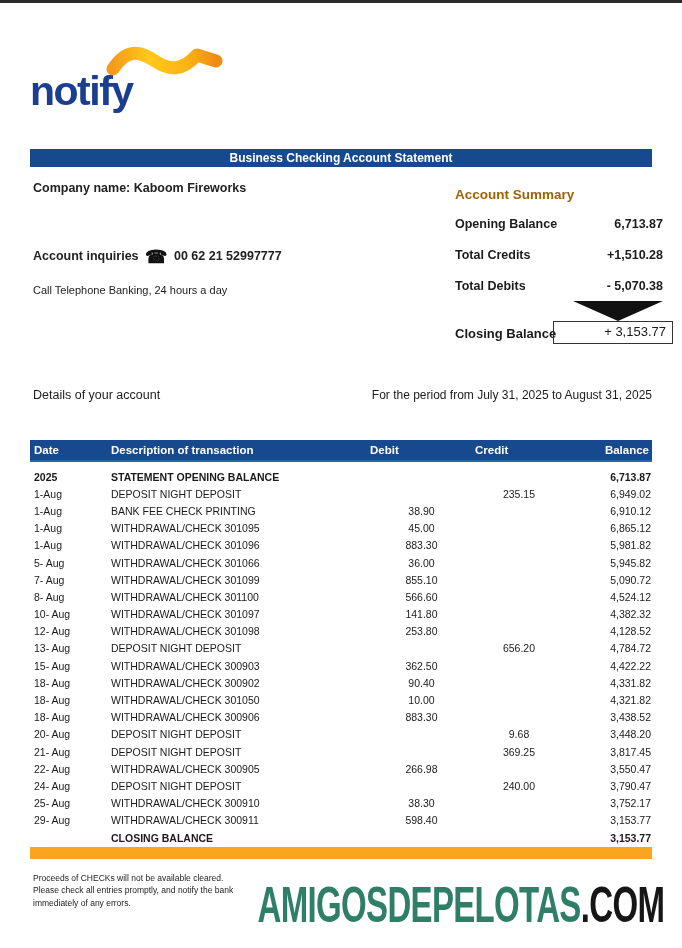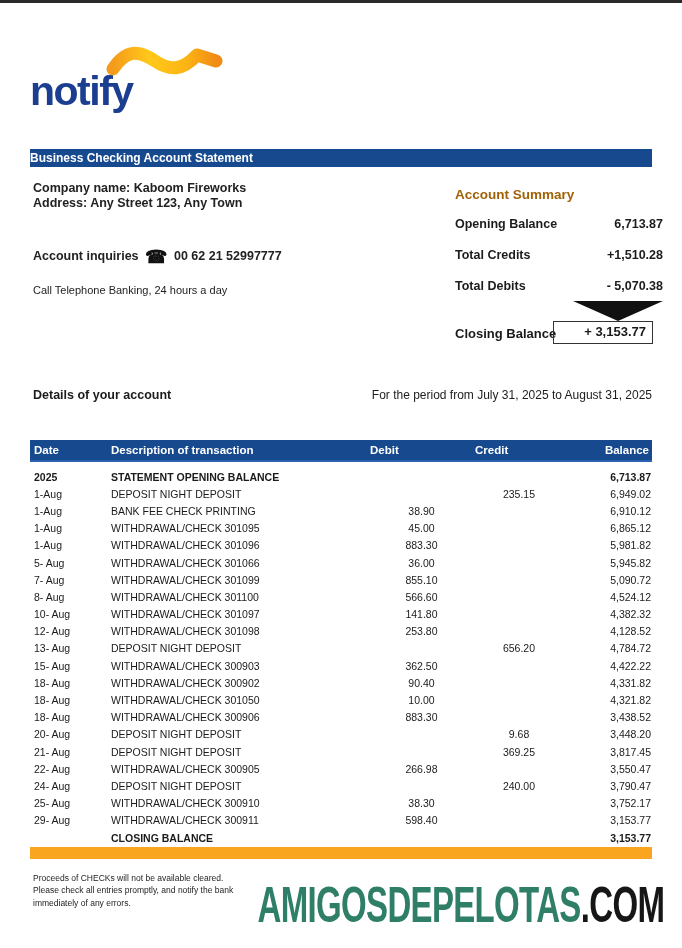--- a/index.html
+++ b/index.html
@@ -16,48 +16,48 @@
   .logo .wave { position:absolute; left:76px; top:0; }
   .logo .brand {
     position:absolute; left:0; top:24px; font-size:41px; font-weight:700;
     color:#1c3e90; letter-spacing:-1.5px; line-height:46px;
   }
 
   
   .title-bar {
     position:absolute; left:30px; top:149px; width:622px; height:18px;
     background:#17498f; color:#ffffff; font-size:12px; font-weight:700;
-    text-align:left; line-height:18px;
+    text-align:center; line-height:18px;
   }
 
   .company { position:absolute; left:33px; top:181px; font-size:12.5px; font-weight:700; line-height:15px; color:#222; }
   .inquiries { position:absolute; left:33px; top:246px; font-size:12.5px; font-weight:700; color:#222; }
   .inquiries .phone { font-size:18px; vertical-align:-3px; padding:0 3px; color:#111; }
   .telebank { position:absolute; left:33px; top:284px; font-size:11px; font-weight:400; color:#222; }
 
   
   .summary-heading { position:absolute; left:455px; top:187px; font-size:13.5px; font-weight:700; color:#a16207; }
   .summary-rows { position:absolute; left:455px; top:217px; width:212px; }
   .srow { display:flex; justify-content:space-between; margin-bottom:17px; font-size:12.5px; font-weight:700; color:#1c1c1c; }
   .srow .val { padding-right:4px; }
   .triangle {
     position:absolute; left:573px; top:301px; width:0; height:0;
     border-left:45px solid transparent; border-right:45px solid transparent;
     border-top:20px solid #111;
   }
   .closing-label { position:absolute; left:455px; top:326px; font-size:13px; font-weight:700; }
   .closing-box {
-    position:absolute; left:553px; top:321px; width:100px; height:23px;
-    border:1.5px solid #333; text-align:right; font-size:13px; font-weight:700;
+    position:absolute; left:553px; top:321px; width:120px; height:23px;
+    border:1.5px solid #333; text-align:right; font-size:13px; font-weight:400;
     line-height:20px; padding-right:6px;
   }
 
   
   .details-row { position:absolute; left:33px; top:388px; width:619px; display:flex; justify-content:space-between; }
-  .details-heading { font-size:12.5px; font-weight:700; color:#1c1c1c; }
+  .details-heading { font-size:12.5px; font-weight:400; color:#1c1c1c; }
   .period { font-size:12px; color:#1c1c1c; }
 
   
   .table { position:absolute; left:30px; top:440px; width:622px; }
   .thead {
     display:grid; grid-template-columns:81px 259px 105px 90px 87px;
     height:22px; align-items:center; background:#17498f; color:#fff;
     font-size:11.5px; font-weight:700; border-bottom:2px solid #2d62b2;
   }
   .thead .hc.date { padding-left:4px; }
@@ -103,21 +103,20 @@
       </defs>
       <path d="M7,25 C20,5 33,6 49,17 C64,27 76,27 91,11 L110,17" fill="none" stroke="url(#wgrad)" stroke-width="13" stroke-linecap="round" stroke-linejoin="round"></path>
     </svg>
     <div class="brand">notify</div>
   </div>
 
   <div class="title-bar">Business Checking Account Statement</div>
 
   <div class="company">
     <div>Company name: Kaboom Fireworks</div>
-    <div>Address: Any Street 123, Any Town</div>
   </div>
 
   <div class="inquiries">
     <span>Account inquiries</span>
     <span class="phone">☎</span>
     <span>00 62 21 52997777</span>
   </div>
   <div class="telebank">Call Telephone Banking, 24 hours a day</div>
 
   <div class="summary-heading">Account Summary</div>

